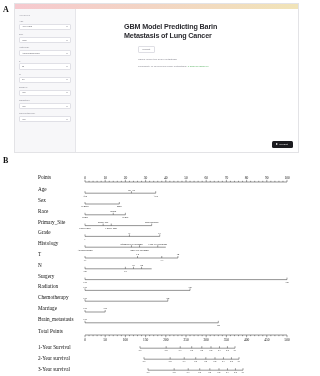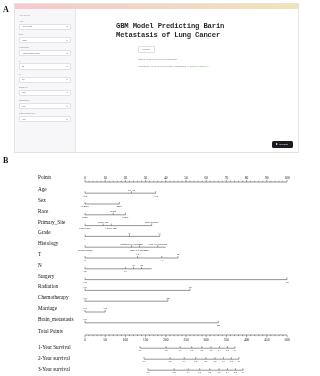--- a/index.html
+++ b/index.html
@@ -47,22 +47,22 @@
   .select-val{font-size:2.4px;color:#5c5c66;white-space:nowrap;overflow:hidden;}
   .caret{
     width:0;height:0;border-left:1.3px solid transparent;border-right:1.3px solid transparent;
     border-top:1.6px solid #a9a9b2;flex:none;
   }
 
   .content{
     position:absolute;left:61px;top:5px;right:0;bottom:0;background:#fff;
   }
   .app-title{
-    position:absolute;left:40px;top:13px;width:130px;
-    font-family:Liberation Mono, monospace;font-weight:bold;
+    position:absolute;left:48px;top:13px;width:130px;
+    font-family:Liberation Sans, sans-serif;font-weight:bold;
     font-size:7.2px;line-height:9.4px;color:#2b2b30;letter-spacing:-.15px;
   }
   .predict-tab{
     position:absolute;left:62px;top:37px;
     border:0.5px solid #dfdfe5;border-radius:1px;background:#fff;
     padding:1.2px 3.4px;font-size:2.5px;color:#6e6e78;
   }
   .result-line{
     position:absolute;left:62px;font-size:2.5px;color:#7c7c86;letter-spacing:.05px;
   }

